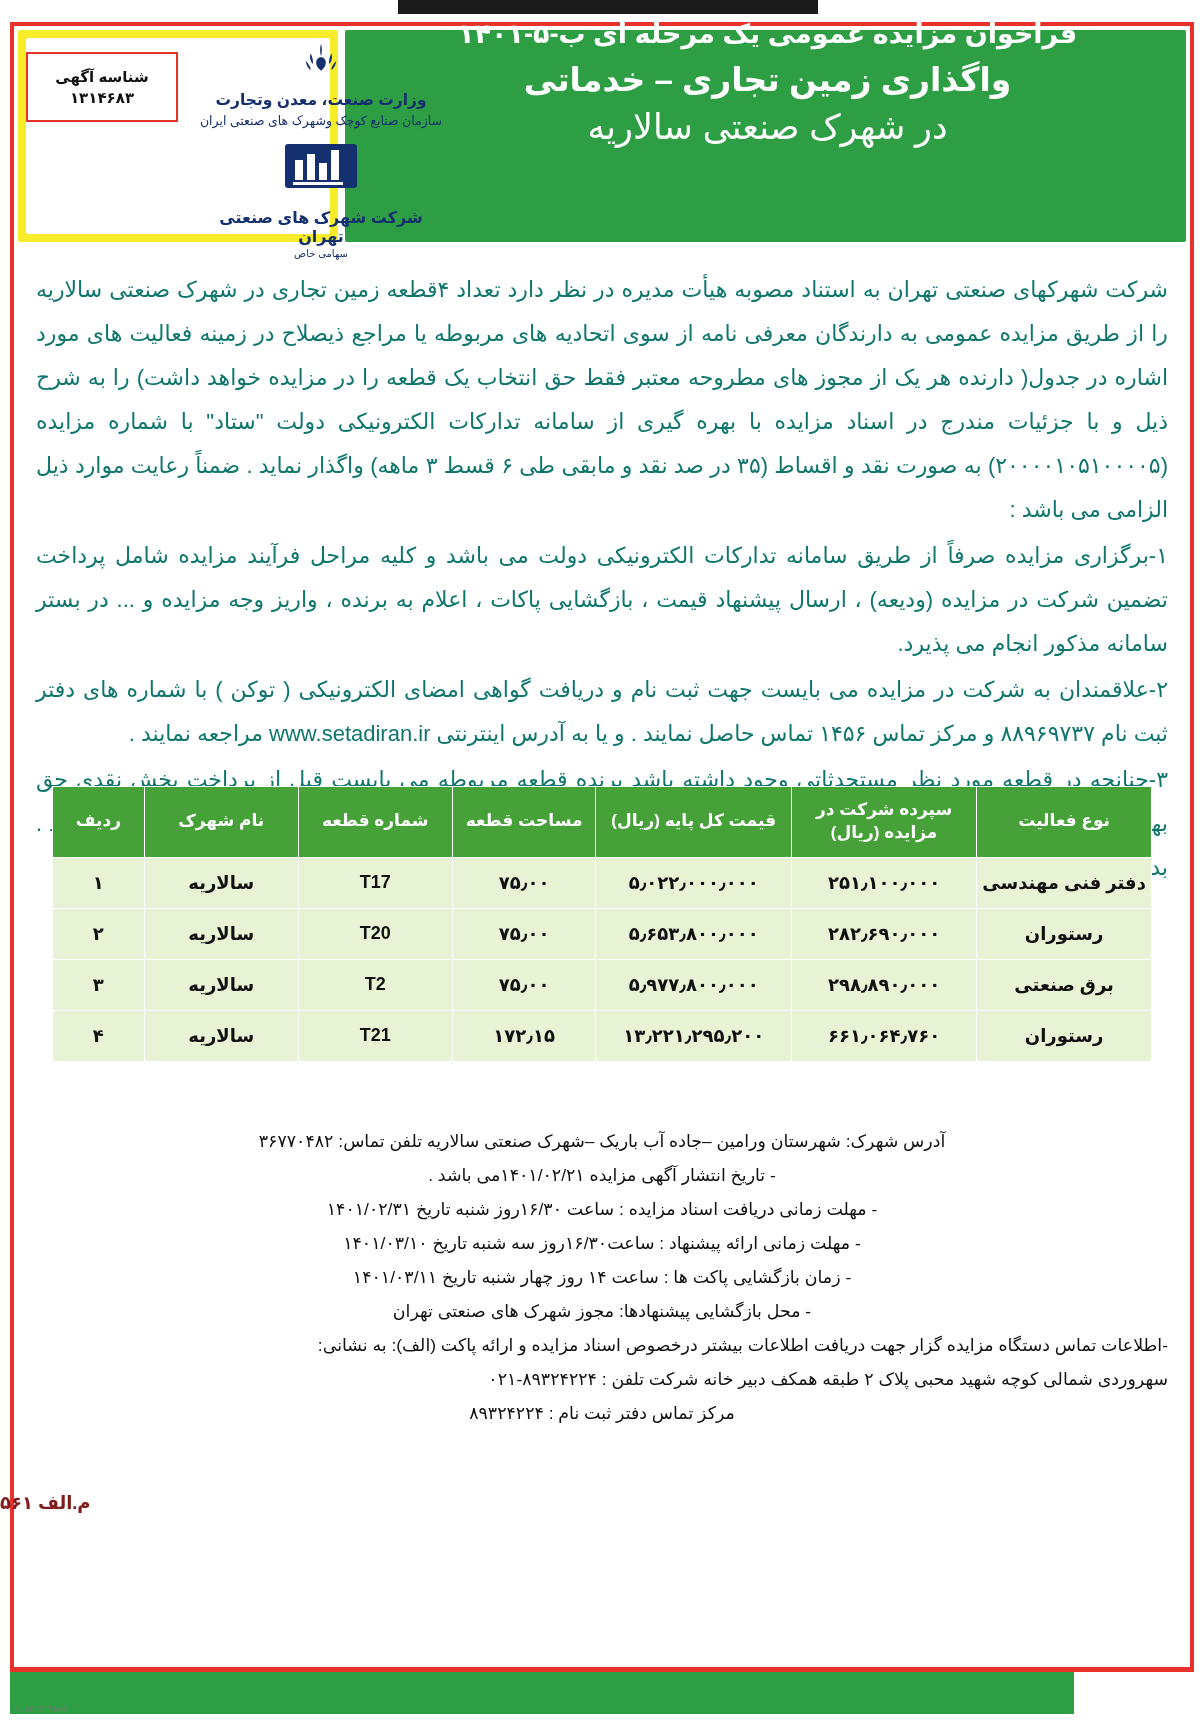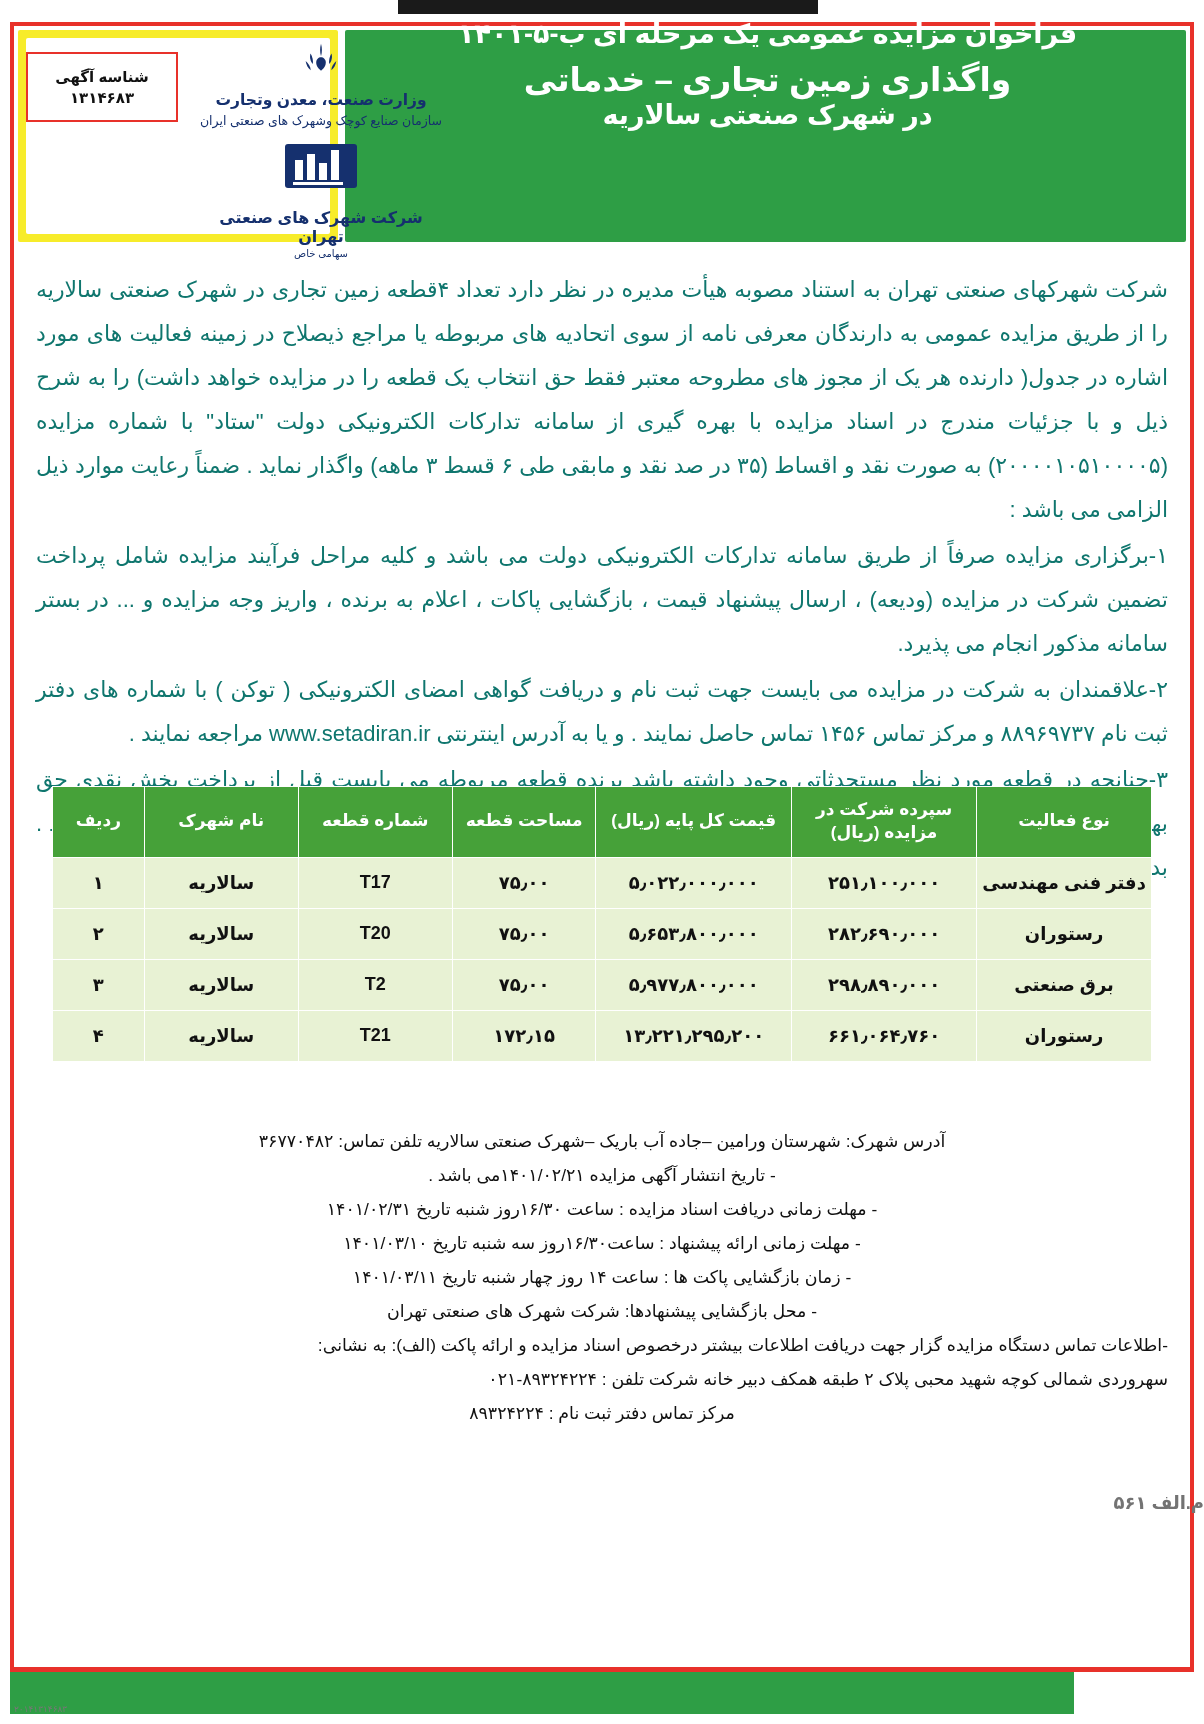--- a/index.html
+++ b/index.html
@@ -47,21 +47,21 @@
   .hdr-white-inner{
     position:absolute;top:8px;left:8px;width:calc(100% - 16px);height:196px;
     background:#ffffff;border-radius:2px;
   }
   .hdr-title{
     position:absolute;top:6px;right:18px;width:calc(72% - 30px);
     color:#ffffff;text-align:center;
   }
   .hdr-title .l1{font-size:27px;font-weight:bold;letter-spacing:0px;margin-top:12px;}
   .hdr-title .l2{font-size:33px;font-weight:bold;margin-top:10px;}
-  .hdr-title .l3{font-size:27px;font-weight:bold;}
+  .hdr-title .l3{font-size:35px;font-weight:normal;margin-top:8px;}
   
   .shenase{
     position:absolute;top:52px;left:26px;
     border:2px solid #e8312a;
     background:#ffffff;
     padding:12px 10px;
     font-size:15px;font-weight:bold;color:#111;
     text-align:center;line-height:1.4;
     width:128px;
   }
@@ -121,22 +121,22 @@
   
   .info{
     position:absolute;top:1125px;right:36px;left:36px;
     font-size:17.4px;line-height:1.95;color:#111;
     text-align:right;
   }
   .info .ln{margin:0;}
   .info .center{text-align:center;}
   .info .rt{text-align:right;}
   .alef{
-    position:absolute;top:1492px;left:0;right:0;text-align:right;
-    font-size:18px;font-weight:bold;color:#737373;
+    position:absolute;top:1492px;left:0;right:0;text-align:left;
+    font-size:18px;font-weight:bold;color:#7f1d1d;
   }
   
   .footer{
     position:absolute;bottom:8px;left:10px;right:10px;height:44px;
   }
   .footer-green{
     position:absolute;top:0;right:120px;left:0;height:42px;background:#2e9e45;
   }
   .footer-text{
     position:absolute;top:0;right:140px;left:0;height:42px;
@@ -271,21 +271,21 @@
       </tbody>
     </table>
   </div>
 
   <div class="info">
     <p class="ln center">آدرس شهرک: شهرستان ورامین –جاده آب باریک  –شهرک صنعتی سالاریه تلفن تماس: ۳۶۷۷۰۴۸۲</p>
     <p class="ln center">- تاریخ انتشار آگهی  مزایده ۱۴۰۱/۰۲/۲۱می باشد .</p>
     <p class="ln center">- مهلت زمانی دریافت اسناد مزایده : ساعت ۱۶/۳۰روز شنبه تاریخ ۱۴۰۱/۰۲/۳۱</p>
     <p class="ln center">- مهلت زمانی ارائه پیشنهاد : ساعت۱۶/۳۰روز سه شنبه تاریخ ۱۴۰۱/۰۳/۱۰</p>
     <p class="ln center">- زمان بازگشایی پاکت ها : ساعت ۱۴ روز چهار شنبه تاریخ ۱۴۰۱/۰۳/۱۱</p>
-    <p class="ln center">-  محل بازگشایی  پیشنهادها: شرکت شهرک های صنعتی تهران</p>
+    <p class="ln center">-  محل بازگشایی  پیشنهادها: مجوز شهرک های صنعتی تهران</p>
     <p class="ln rt">-اطلاعات تماس دستگاه مزایده گزار جهت دریافت اطلاعات بیشتر درخصوص اسناد مزایده و ارائه پاکت (الف): به  نشانی:</p>
     <p class="ln rt">سهروردی شمالی کوچه شهید محبی پلاک ۲ طبقه همکف دبیر خانه شرکت  تلفن : ۸۹۳۲۴۲۲۴-۰۲۱</p>
     <p class="ln center">مرکز تماس دفتر ثبت نام : ۸۹۳۲۴۲۲۴</p>
   </div>
 
   <div class="alef">م.الف ۵۶۱</div>
 
   <div class="rule-red"></div>
 
   <div class="footer">

